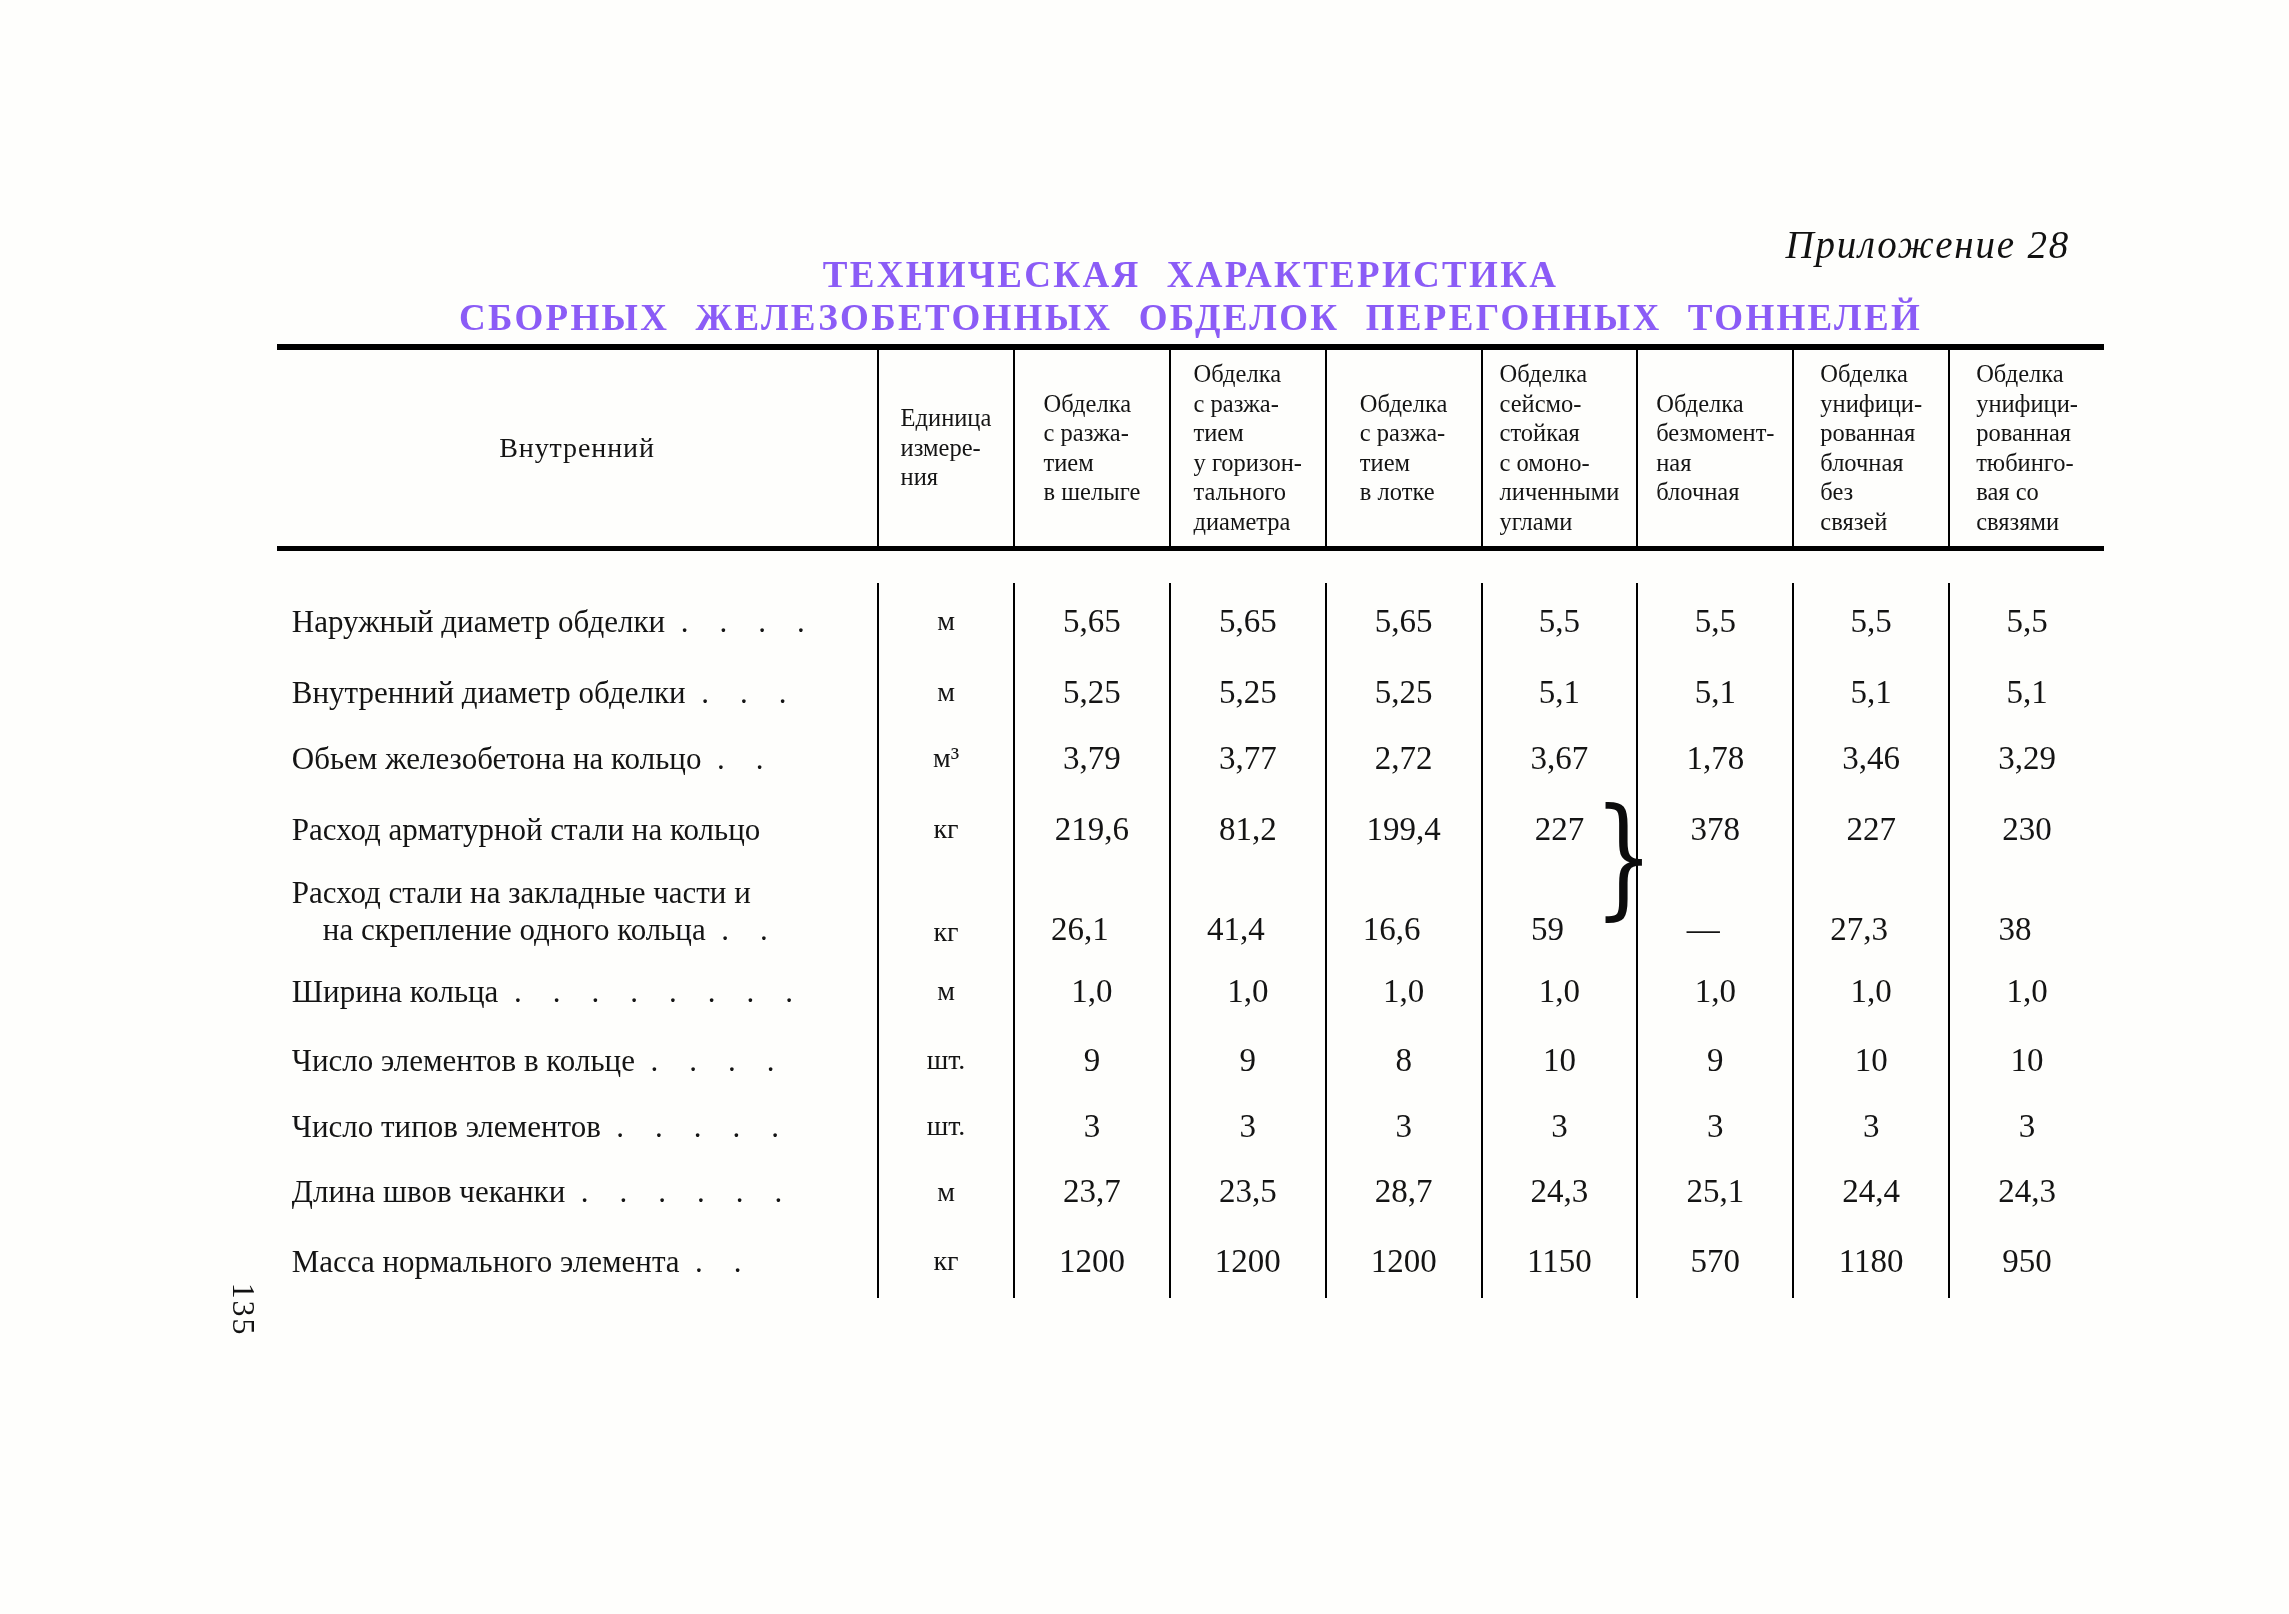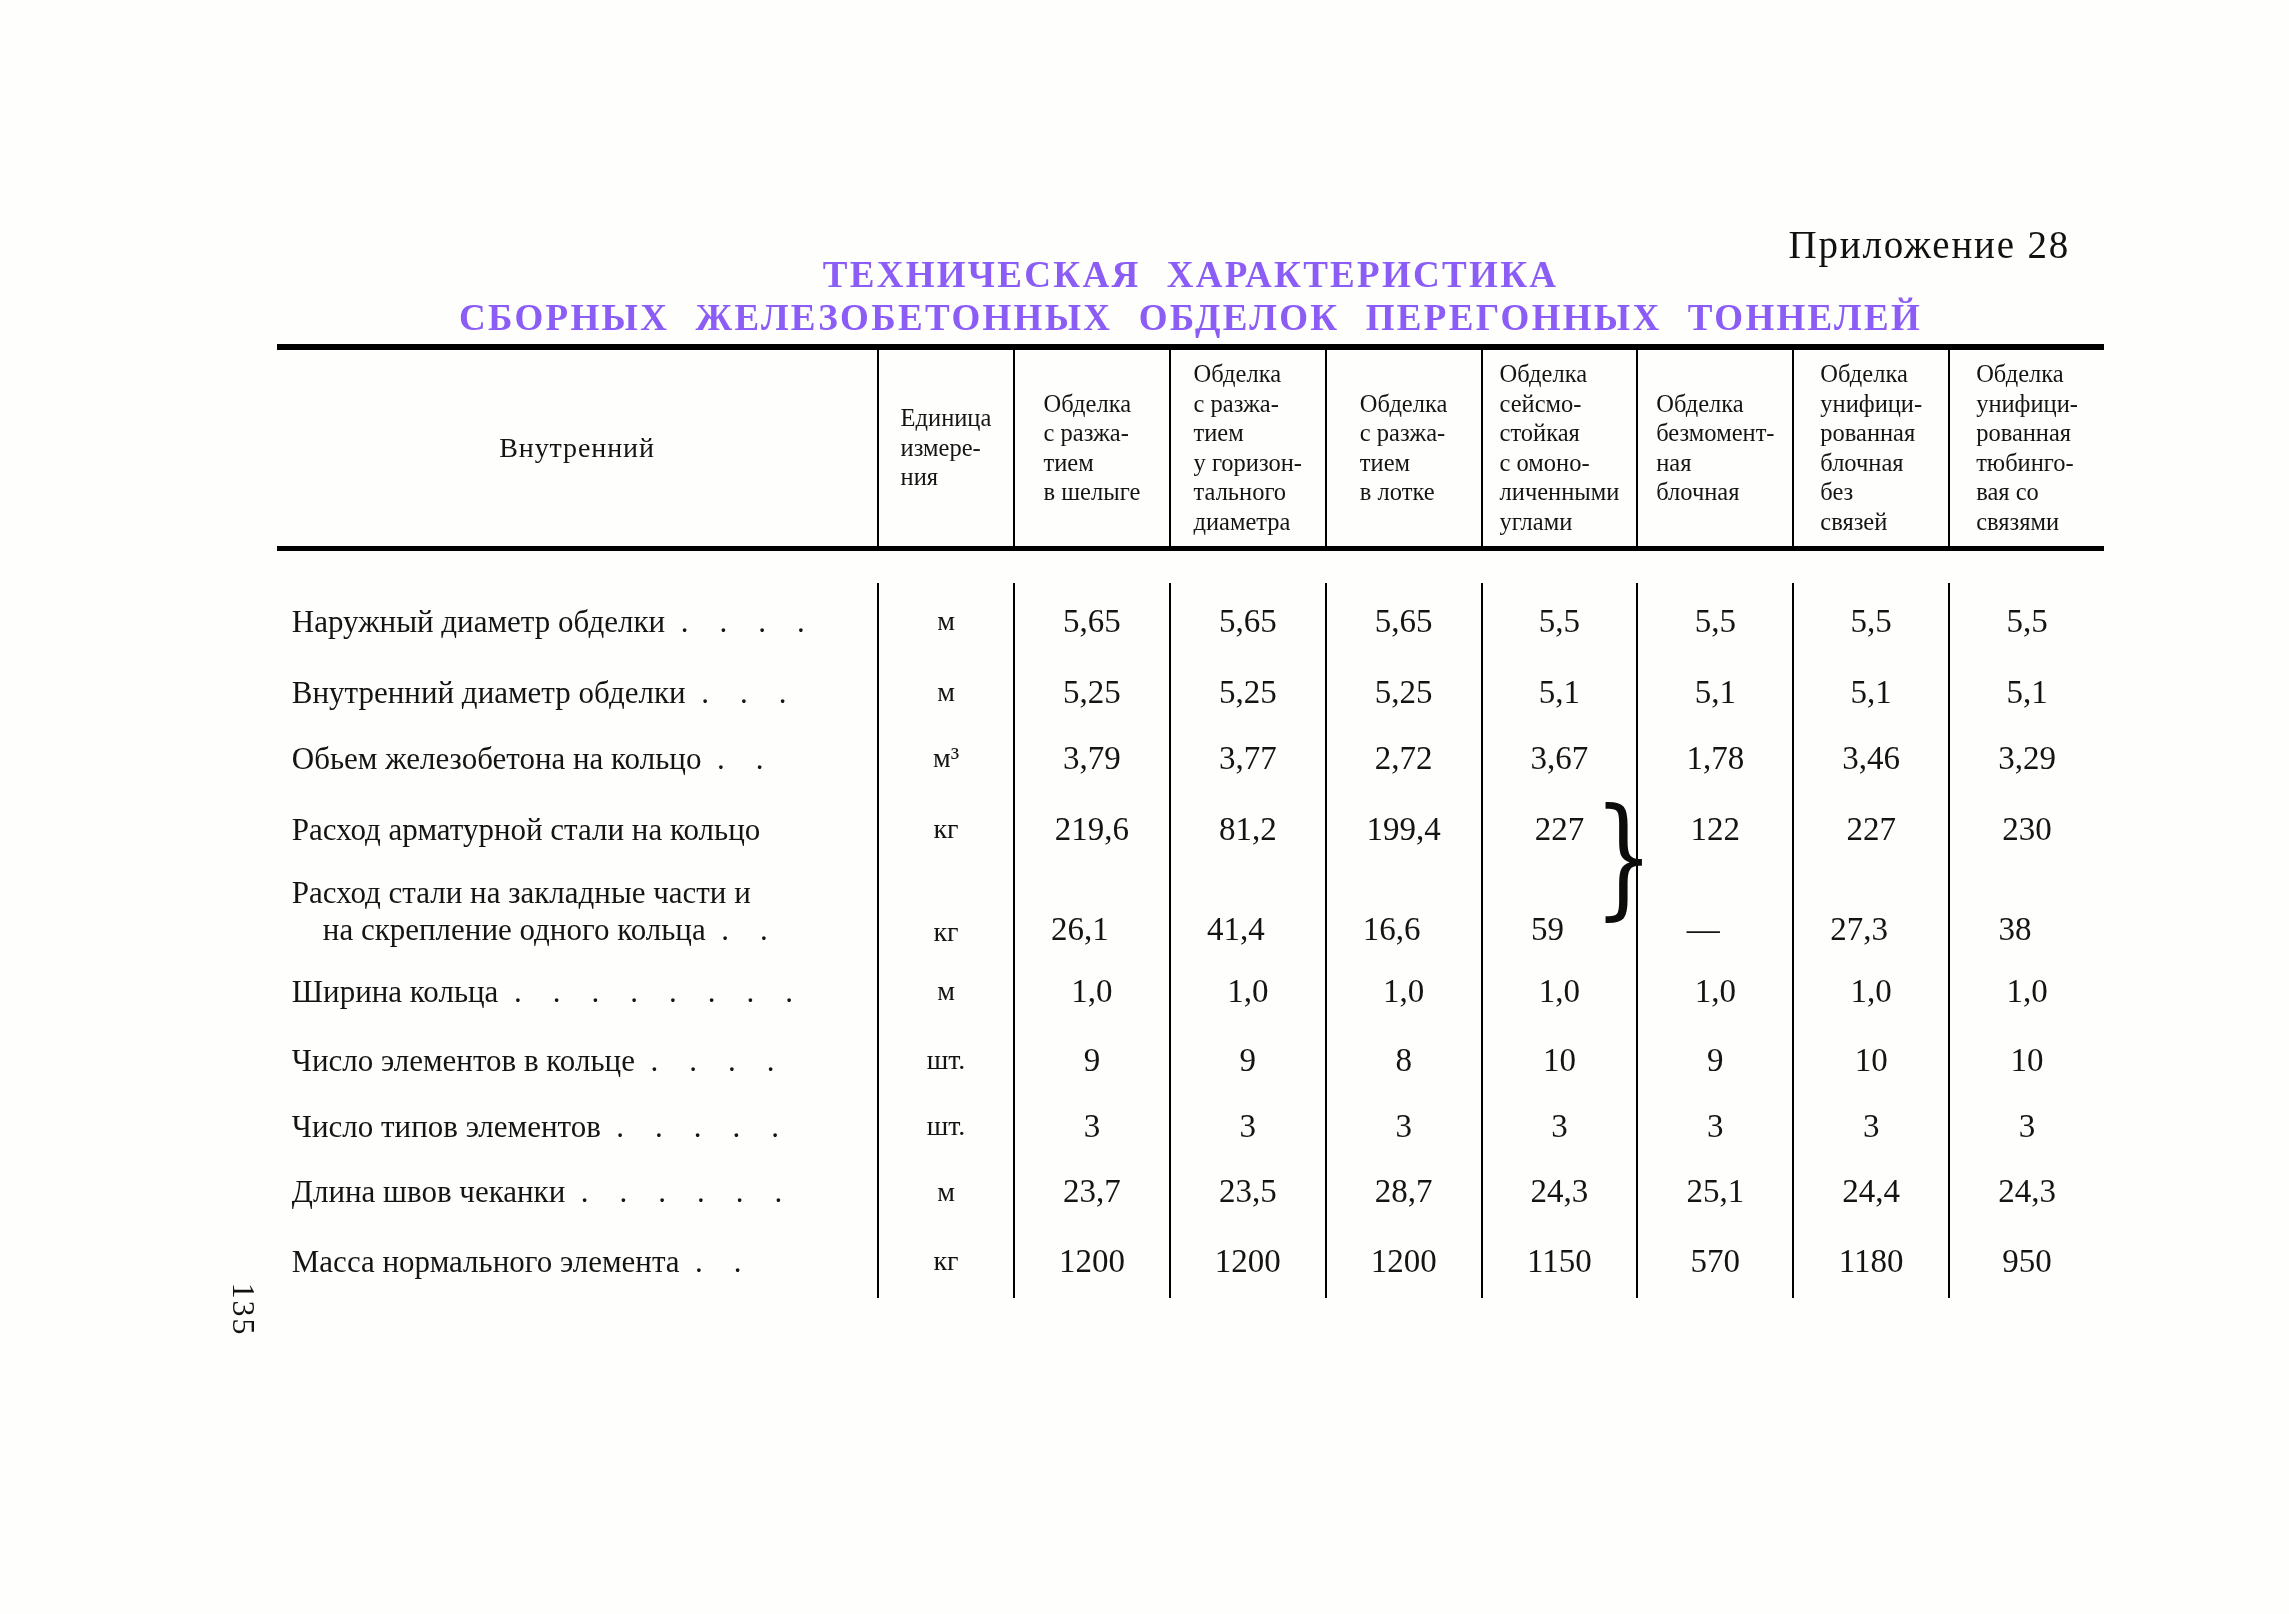--- a/index.html
+++ b/index.html
@@ -1,21 +1,21 @@
 <!DOCTYPE html>
 <html style="font-size:14.8px"><head>
 <meta charset="utf-8">
 <style>
   html,body{margin:0;padding:0;background:#e8e8e4;}
   .page{
     position:relative;width:2290px;height:1614px;background:#fefefc;
     font-family:"Liberation Serif","DejaVu Serif",serif;color:#141414;overflow:hidden;
   }
   .appendix{
-    position:absolute;top:222px;right:220px;font-size:39px;
+    position:absolute;top:222px;right:220px;font-style:italic;font-size:39px;
     letter-spacing:1.8px;color:#111;
   }
   .title-block{position:absolute;top:253px;left:277px;width:1827px;text-align:center;}
   .title-line{font-weight:bold;font-size:37px;line-height:43px;letter-spacing:2.3px;word-spacing:14.8px;color:#8b5cf6;}
   .table-wrap{position:absolute;top:344px;left:277px;width:1827px;}
   .rule{height:5.5px;background:#000;}
   .grid{display:grid;grid-template-columns:600px 136px repeat(7,1fr);}
   .hrow{height:196px;}
   .hcell{
     display:flex;align-items:center;justify-content:center;
@@ -157,21 +157,21 @@
       <div class="grid trow r4">
         <div class="cell label">
             <span class="l1">Расход арматурной стали на кольцо</span>
             <span class="l2"></span>
           </div>
         <div class="cell unit">кг</div>
         <div class="cell val">219,6</div>
         <div class="cell val">81,2</div>
         <div class="cell val">199,4</div>
         <div class="cell val">227</div>
-        <div class="cell val">122</div>
+        <div class="cell val">378</div>
         <div class="cell val">227</div>
         <div class="cell val">230</div>
       </div>
 
       <div class="grid trow r5 two-line">
         <div class="cell label">
             <span class="l1">Расход стали на закладные части и</span>
             <span class="l2">на скрепление одного кольца . .</span>
           </div>
         <div class="cell unit">кг</div>

